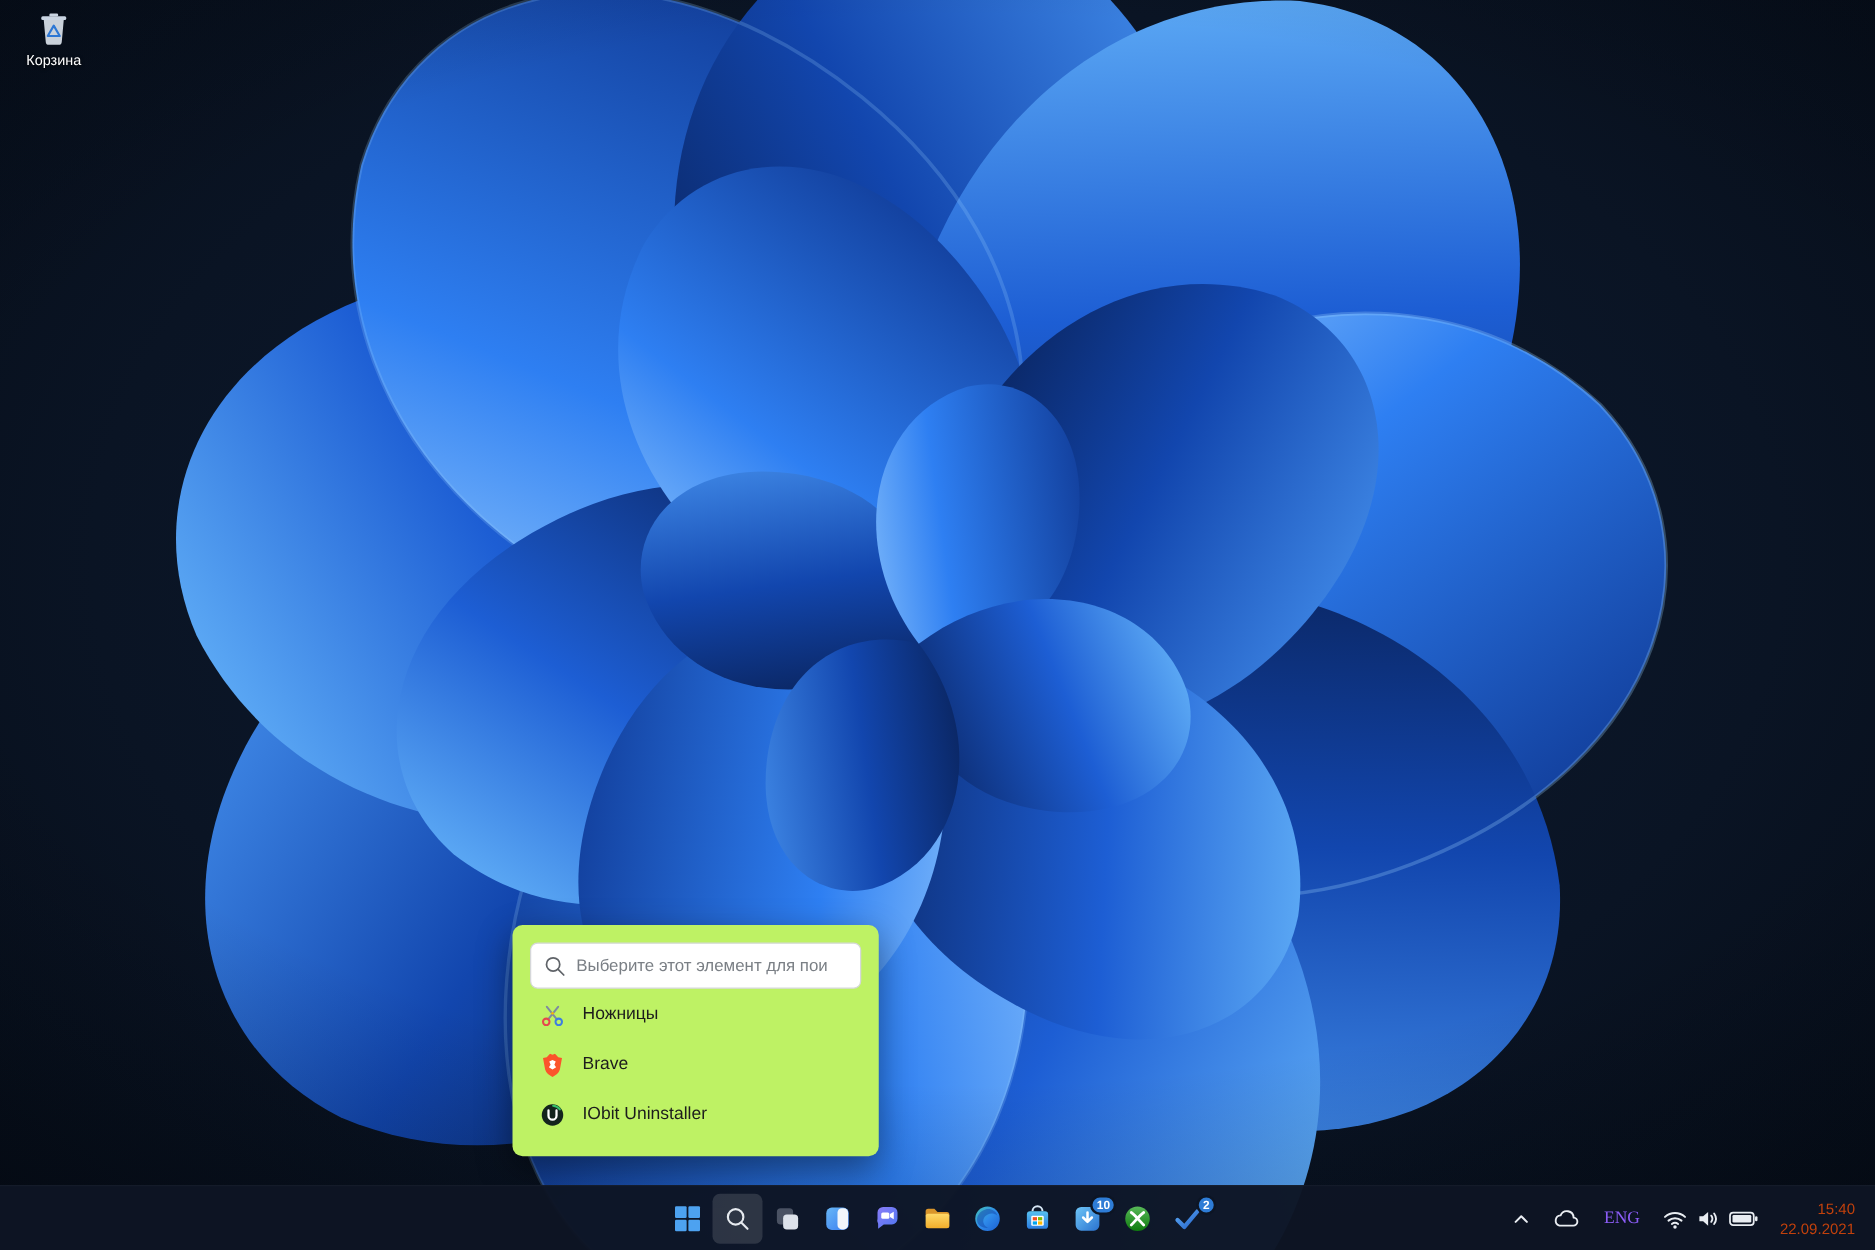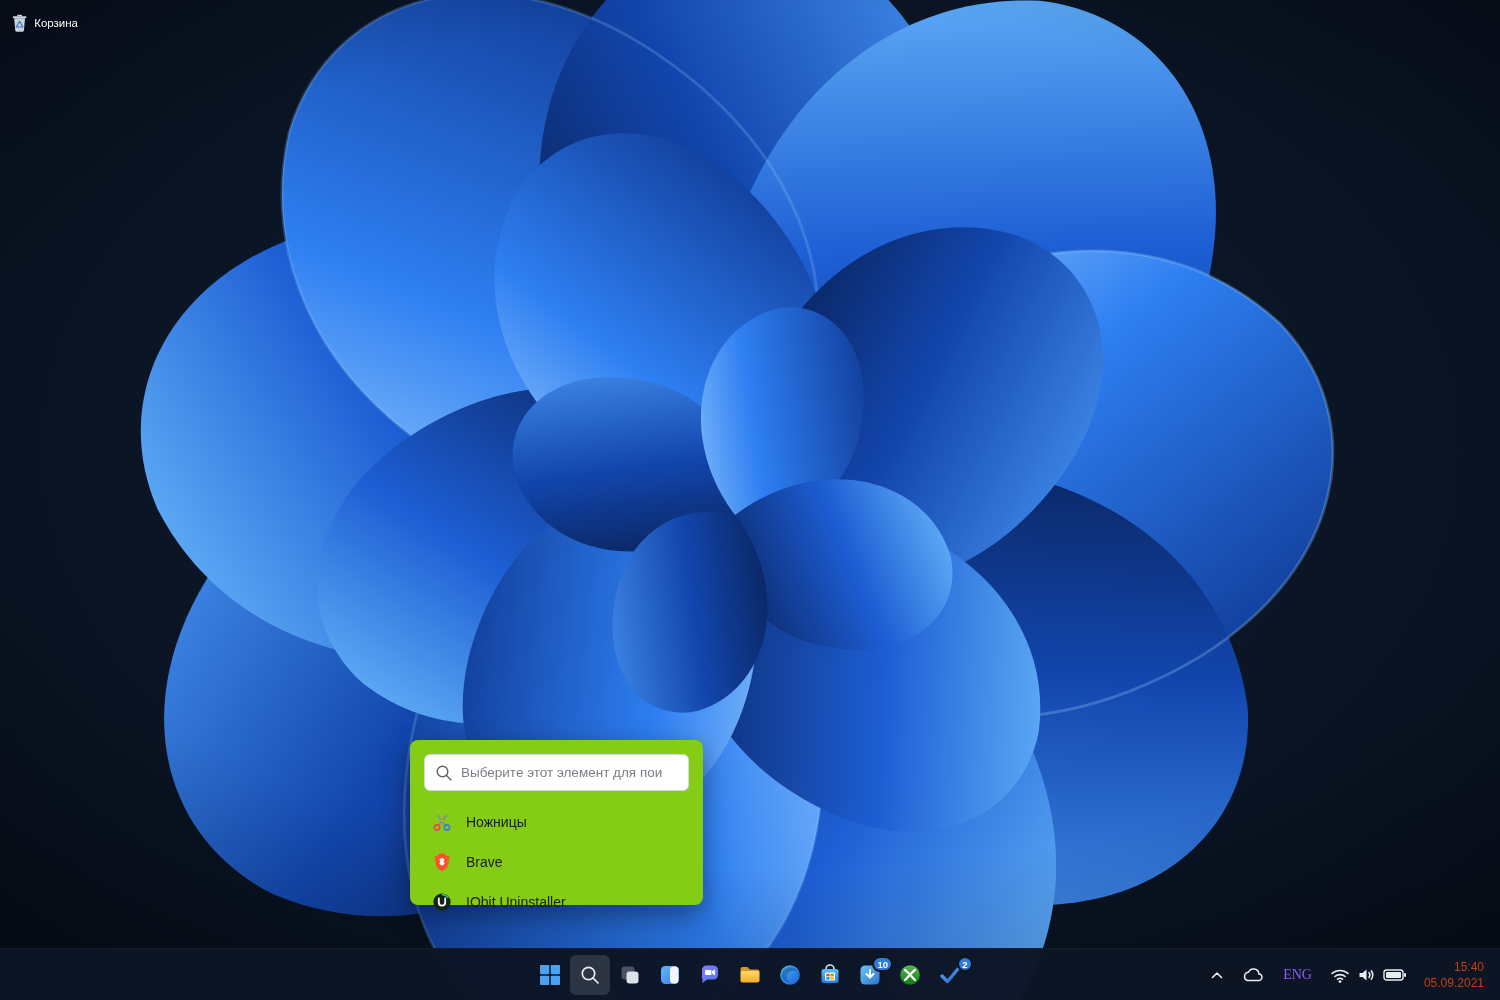--- a/index.html
+++ b/index.html
@@ -14,48 +14,48 @@
   
   #wallpaper { position: absolute; inset: 0; }
   #vignette {
     position: absolute; inset: 0; pointer-events: none;
     background: radial-gradient(120% 95% at 52% 44%, rgba(0,0,0,0) 45%, rgba(2,6,12,0.62) 100%);
   }
 
   
   .desktop-icon {
     position: absolute; left: 8px; top: 6px; width: 70px;
-    display: flex; align-items: center; gap: 3px;
+    display: flex; flex-direction: column; align-items: center; gap: 3px;
     cursor: pointer;
   }
   .desktop-icon .lbl {
     color: #fff; font-size: 11.5px; text-shadow: 0 1px 3px rgba(0,0,0,0.9);
   }
 
   
   .flyout {
-    position: absolute; left: 410px; top: 740px; width: 293px; height: 165px;
-    background: #84cc16; border-radius: 8px;
+    position: absolute; left: 410px; top: 740px; width: 293px; height: 185px;
+    background: #bef264; border-radius: 8px;
     box-shadow: 0 10px 28px rgba(0,0,0,0.42);
     padding: 14px 14px 8px 14px;
   }
   .searchbox {
     height: 37px; border: 1px solid #d5d7d9; border-radius: 6px;
     display: flex; align-items: center; gap: 8px; padding: 0 10px;
     overflow: hidden; background: #fff;
   }
   .searchbox input {
     border: none; outline: none; flex: 1; min-width: 0;
     font-size: 13.5px; color: #222; font-family: inherit; background: transparent;
     white-space: nowrap; overflow: hidden;
   }
   .searchbox input::placeholder { color: #7a7f85; opacity: 1; }
   .results { margin-top: 11px; }
   .result-row {
-    height: 40px; display: flex; align-items: center; gap: 14px;
+    height: 40px; display: flex; align-items: flex-start; gap: 14px;
     padding: 0 8px; border-radius: 4px; cursor: pointer;
   }
   .result-row .lbl { font-size: 14px; color: #1c1c1c; }
 
   
   .taskbar {
     position: absolute; left: 0; right: 0; bottom: 0; height: 52px;
     background: rgba(13,21,36,0.97);
     border-top: 1px solid rgba(255,255,255,0.03);
   }
@@ -359,17 +359,17 @@
         <path d="M12 6.5 a4.2 4.2 0 0 1 0 5 M14.3 4.8 a7.2 7.2 0 0 1 0 8.4" stroke="#e9edf2" stroke-width="1.5" fill="none" stroke-linecap="round"></path>
       </svg>
       <svg width="24" height="14" viewBox="0 0 24 14">
         <rect x="1" y="2" width="19" height="10" rx="2.5" fill="none" stroke="#e9edf2" stroke-width="1.4"></rect>
         <rect x="3" y="4" width="15" height="6" rx="1" fill="#e9edf2"></rect>
         <rect x="21" y="5" width="2" height="4" rx="1" fill="#e9edf2"></rect>
       </svg>
     </div>
     <div class="clock">
       <div>15:40</div>
-      <div>05.09.2021</div>
+      <div>22.09.2021</div>
     </div>
   </div>
 
 </div>
 
 </body></html>

